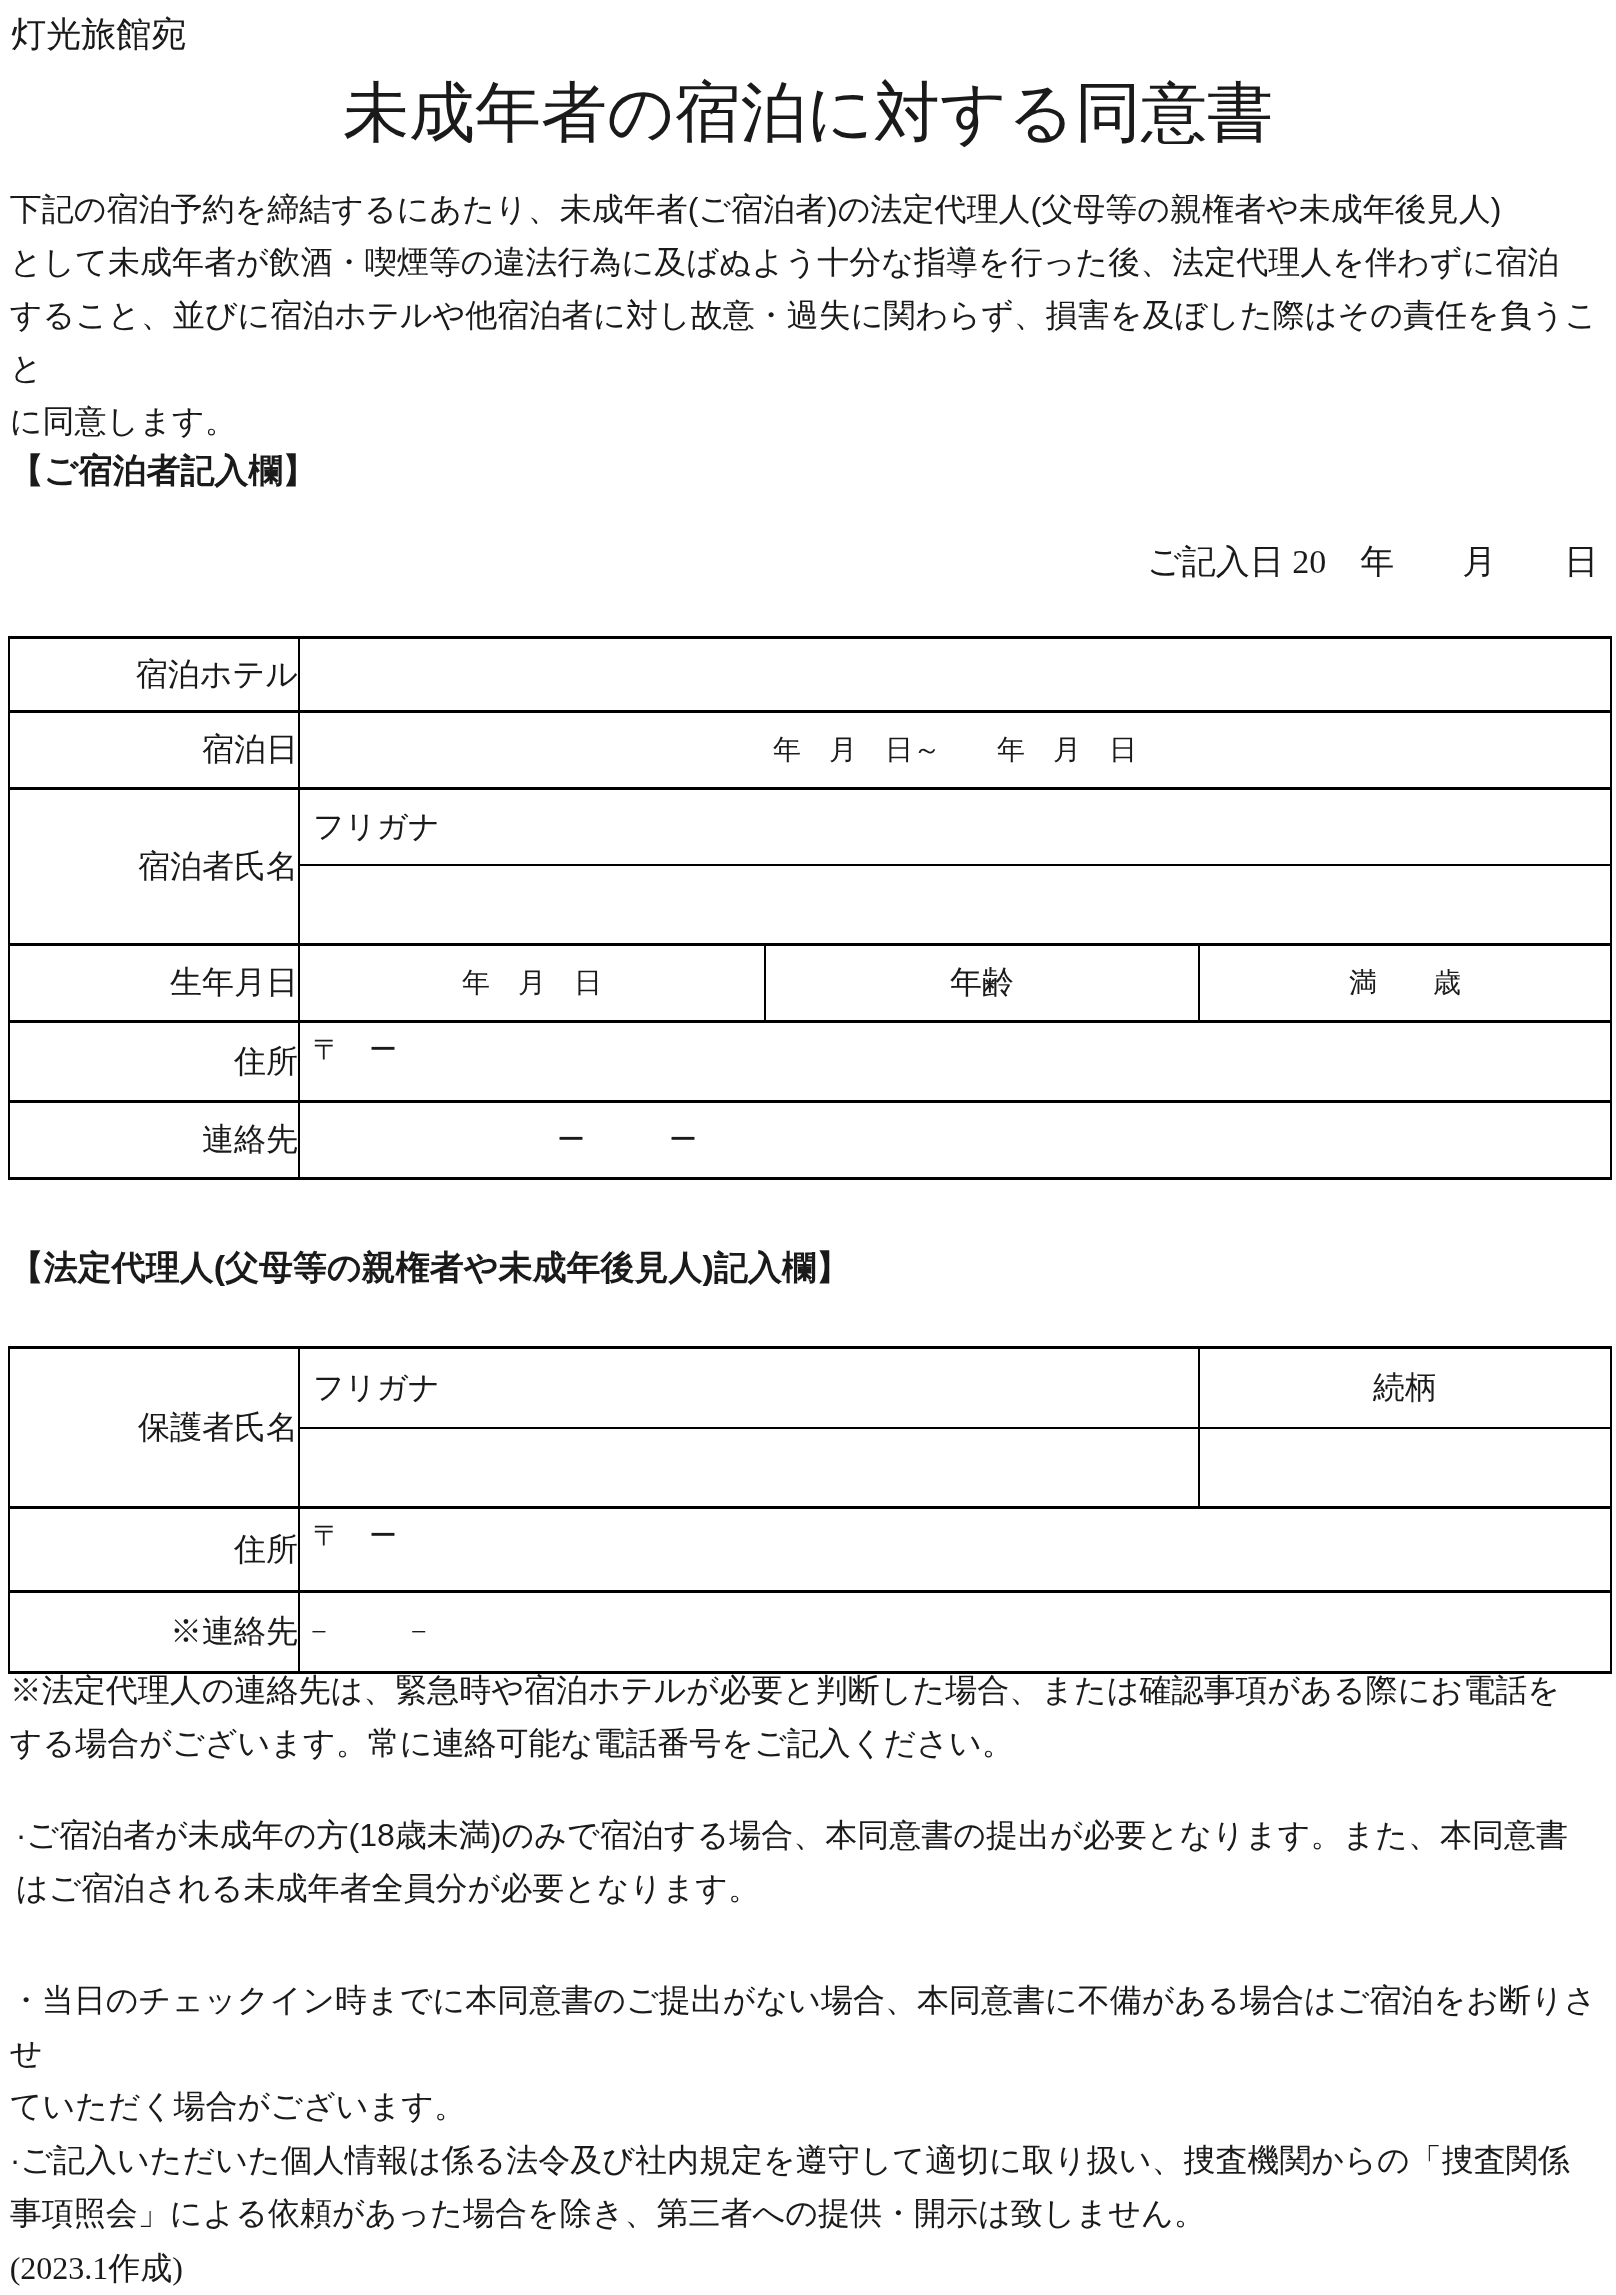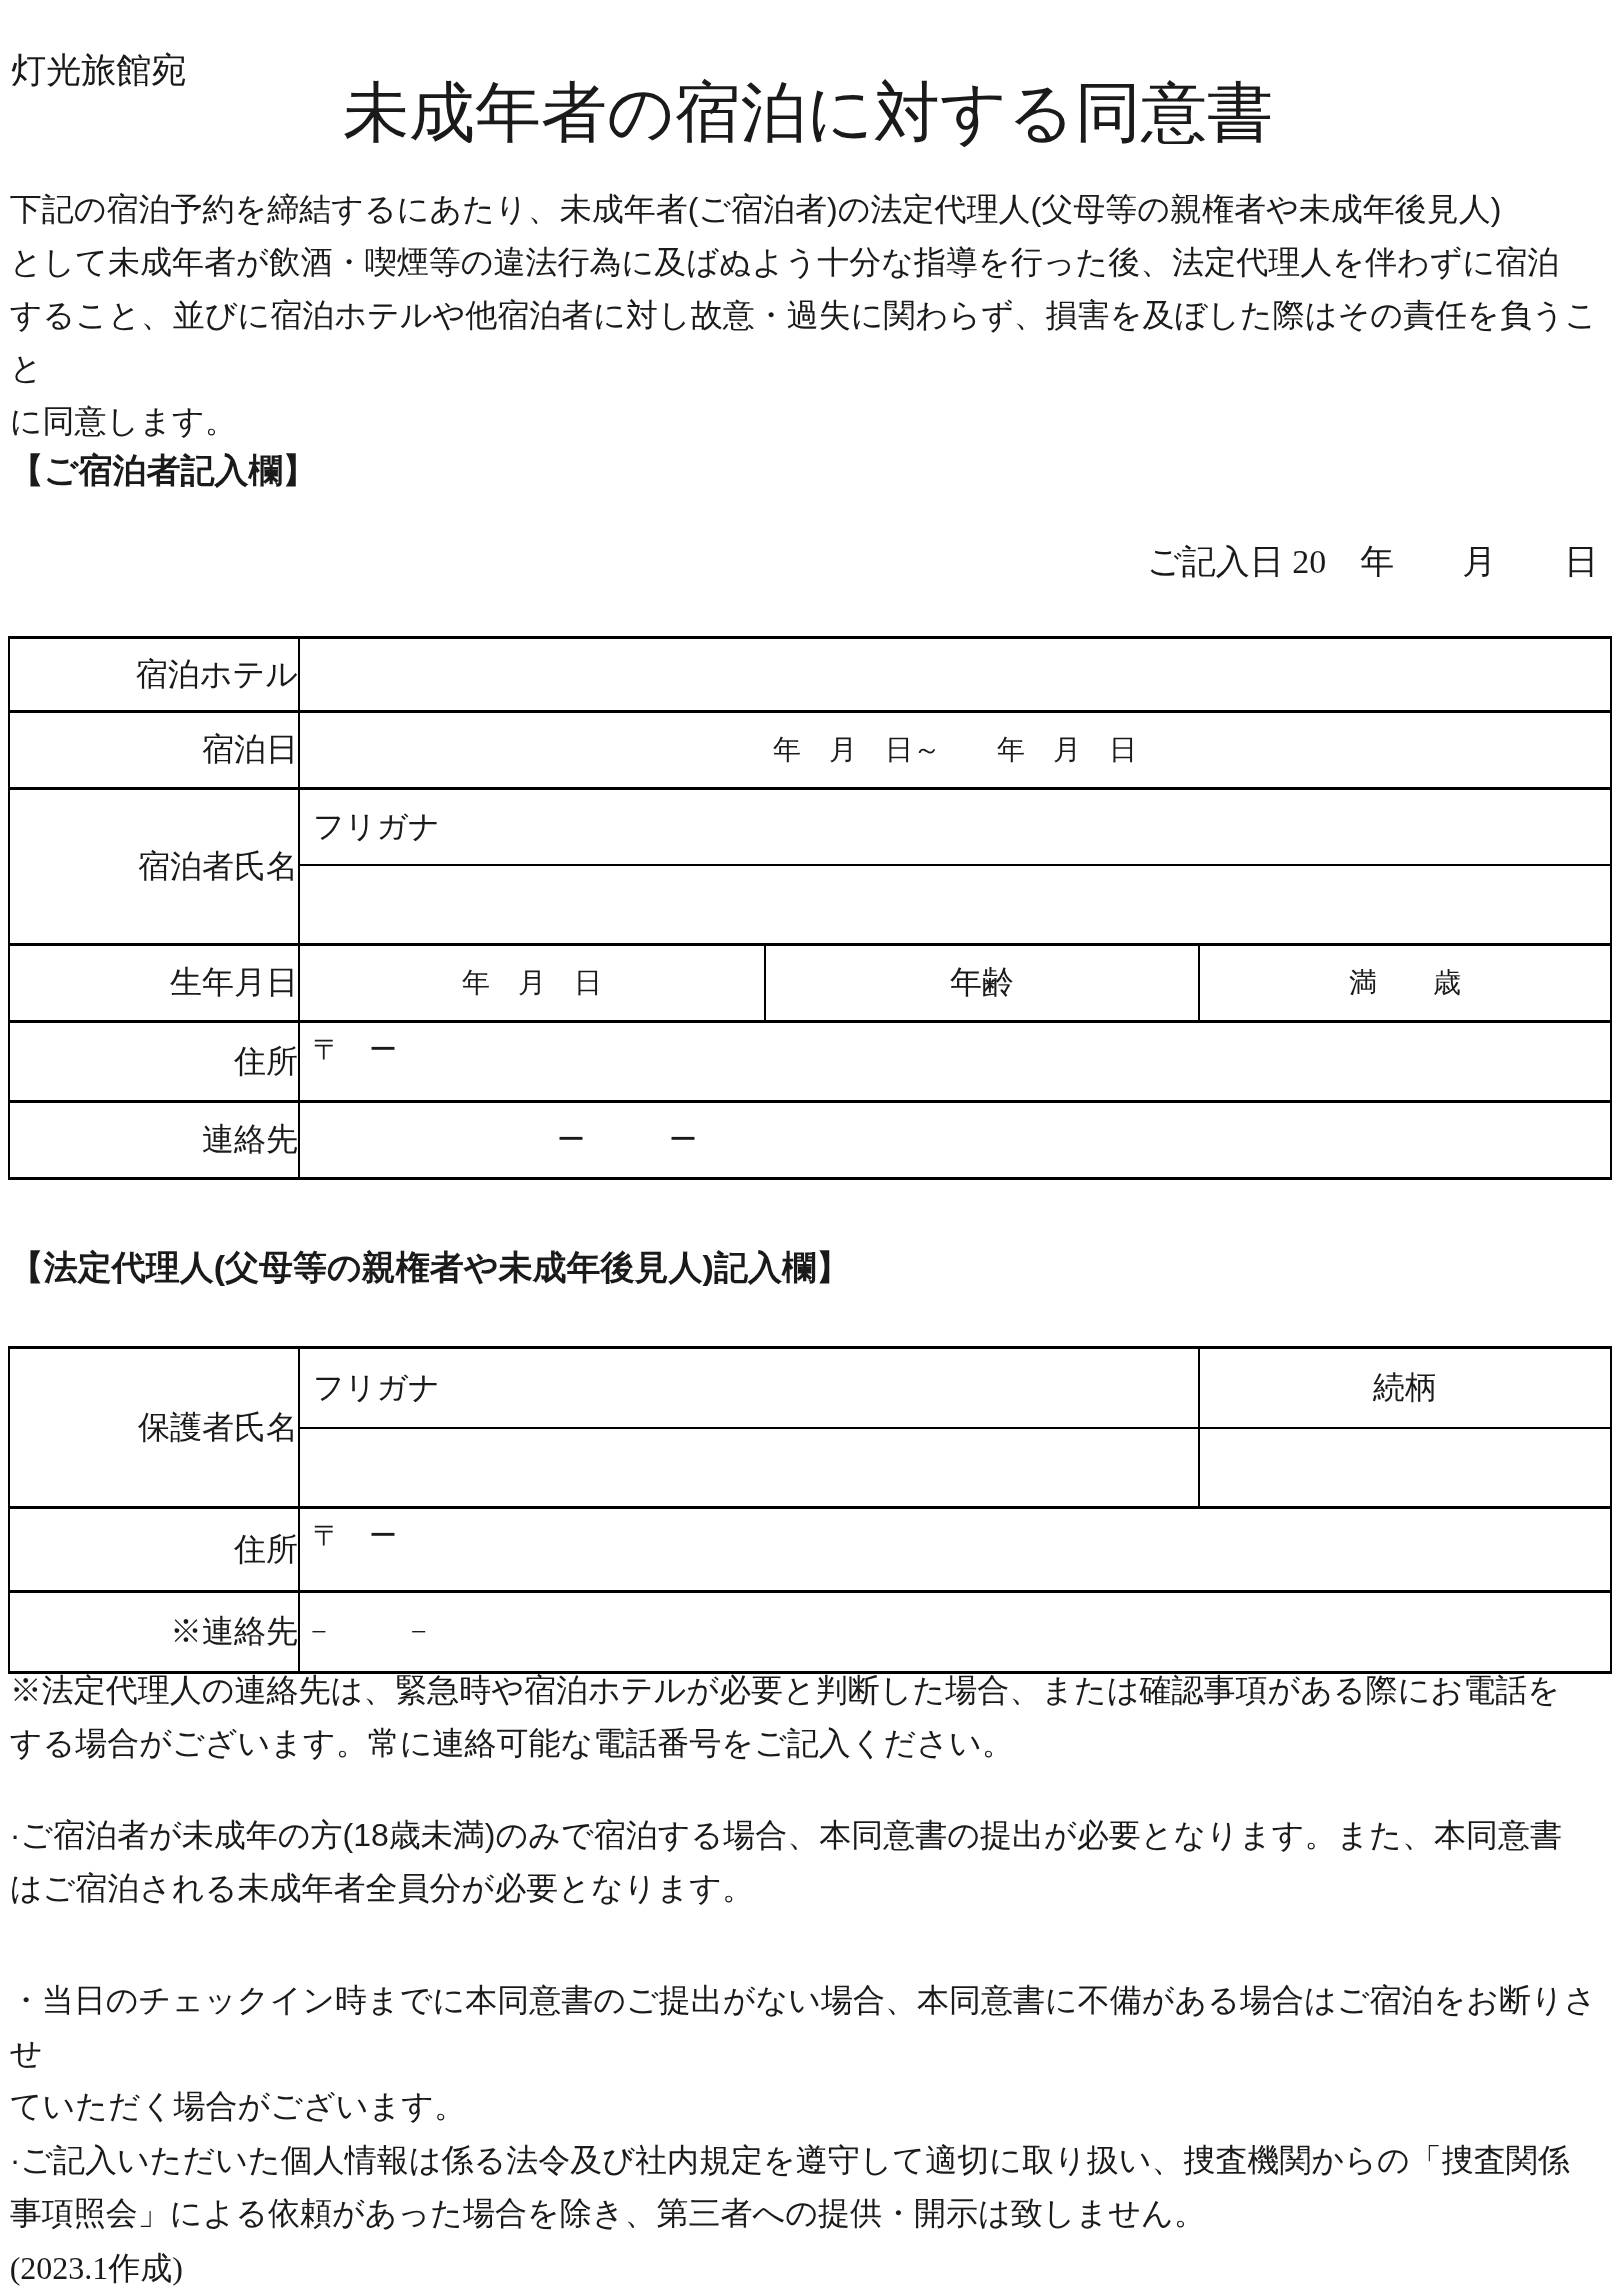--- a/index.html
+++ b/index.html
@@ -5,21 +5,21 @@
   html,body{margin:0;padding:0;background:#777;}
   #page{
     position:relative;
     width:1616px;height:2295px;
     background:#ffffff;
     color:#1a1a1a;
     overflow:hidden;
     font-family:"Liberation Sans", sans-serif;
   }
 
-  #addressee{position:absolute;top:11.3px;left:11.3px;font-size:35px;line-height:45px;margin-top:36px;}
+  #addressee{position:absolute;top:11.3px;left:11.3px;font-size:35px;line-height:45px;}
   #title{position:absolute;top:74px;left:0;width:100%;text-align:center;
          font-size:66px;line-height:77px;letter-spacing:0px;}
   #intro{position:absolute;top:183px;left:9.7px;width:1597px;font-size:32px;line-height:53px;}
   .sec-header{position:absolute;left:9.7px;font-size:34px;line-height:53px;font-weight:bold;}
   #header1{top:444px;}
   #header2{top:1241px;}
   #fill-date{position:absolute;top:535px;right:17.7px;font-size:34px;line-height:53px;
              font-family:"Liberation Serif", serif;}
 
   table{border-collapse:collapse;table-layout:fixed;
@@ -33,21 +33,21 @@
   td.center{text-align:center;vertical-align:middle;}
   td.furigana{vertical-align:middle;padding-left:13px;font-size:31px;border-bottom:2.4px solid #000;margin-left:22px;}
   td.no-top{border-top:2.4px solid #000;}
   td.addr{vertical-align:top;padding:8px 0 0 13px;}
   td.contact1{vertical-align:middle;padding-left:257px;}
   td.contact2{vertical-align:middle;padding-left:11.3px;}
   td.zoku{border-bottom:2.4px solid #000;font-size:32px;}
 
   .note{position:absolute;left:9.7px;width:1597px;font-size:32px;line-height:53px;}
   #note-contact{top:1664px;}
-  #bullet1{top:1809px;}
+  #bullet1{top:1809px;margin-left:6px;}
   #bullet2{top:1974px;}
   #bullet3{top:2134px;}
   #created{position:absolute;top:2242px;left:9.7px;font-size:32px;line-height:53px;
            font-family:"Liberation Serif", serif;}
 </style>
 </head>
 <body>
 
 <div id="page">
 

